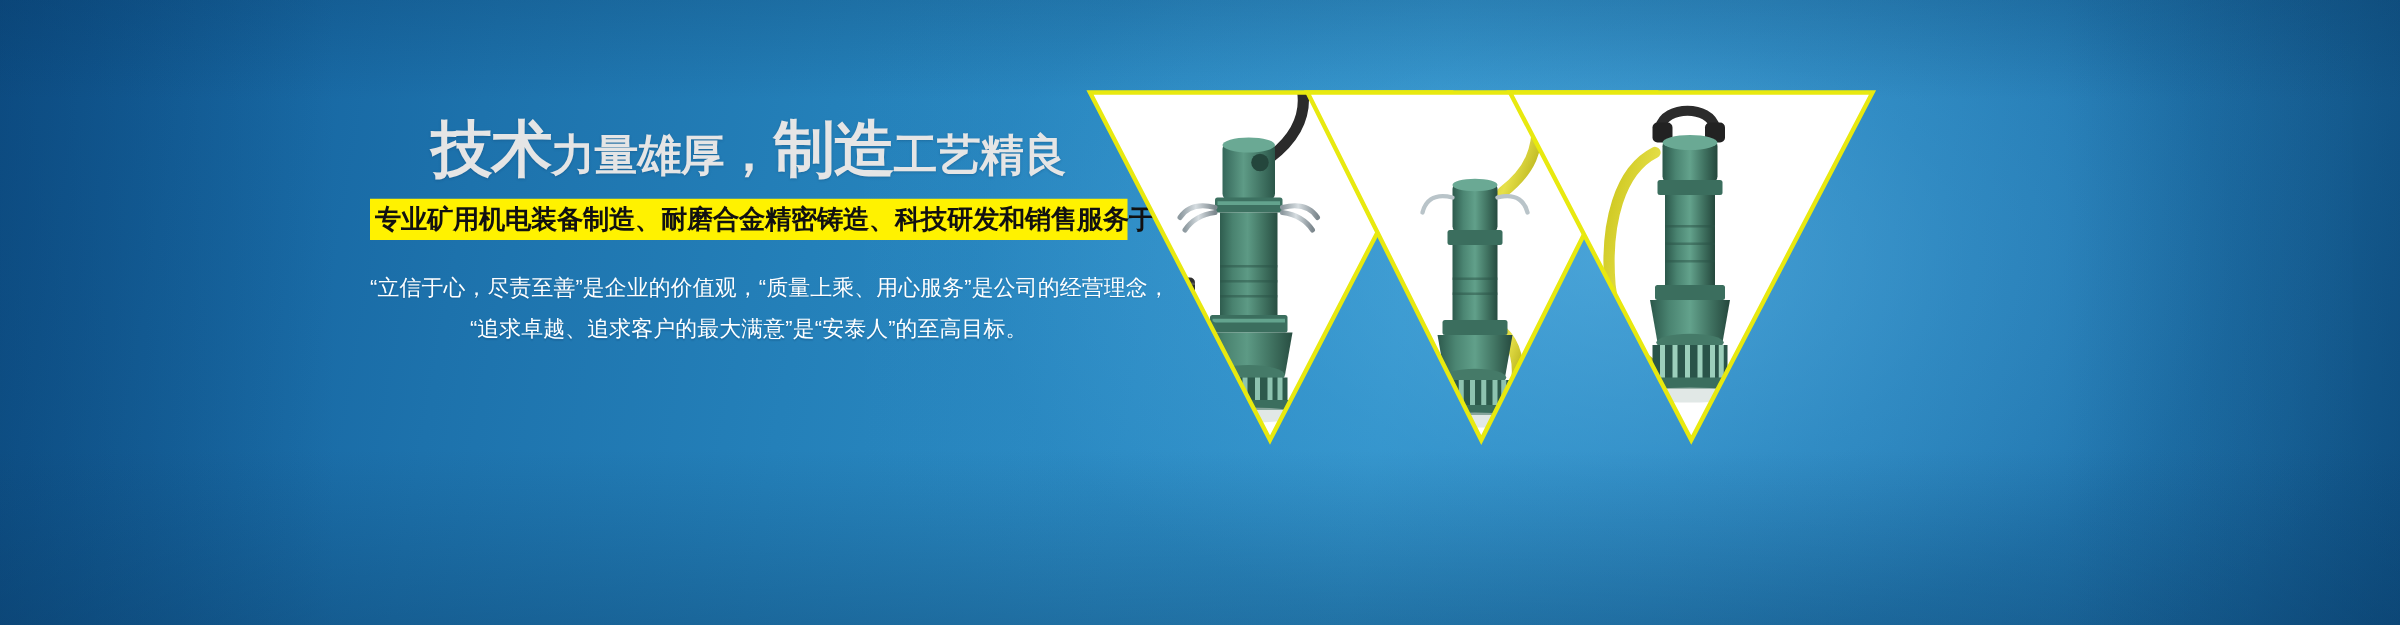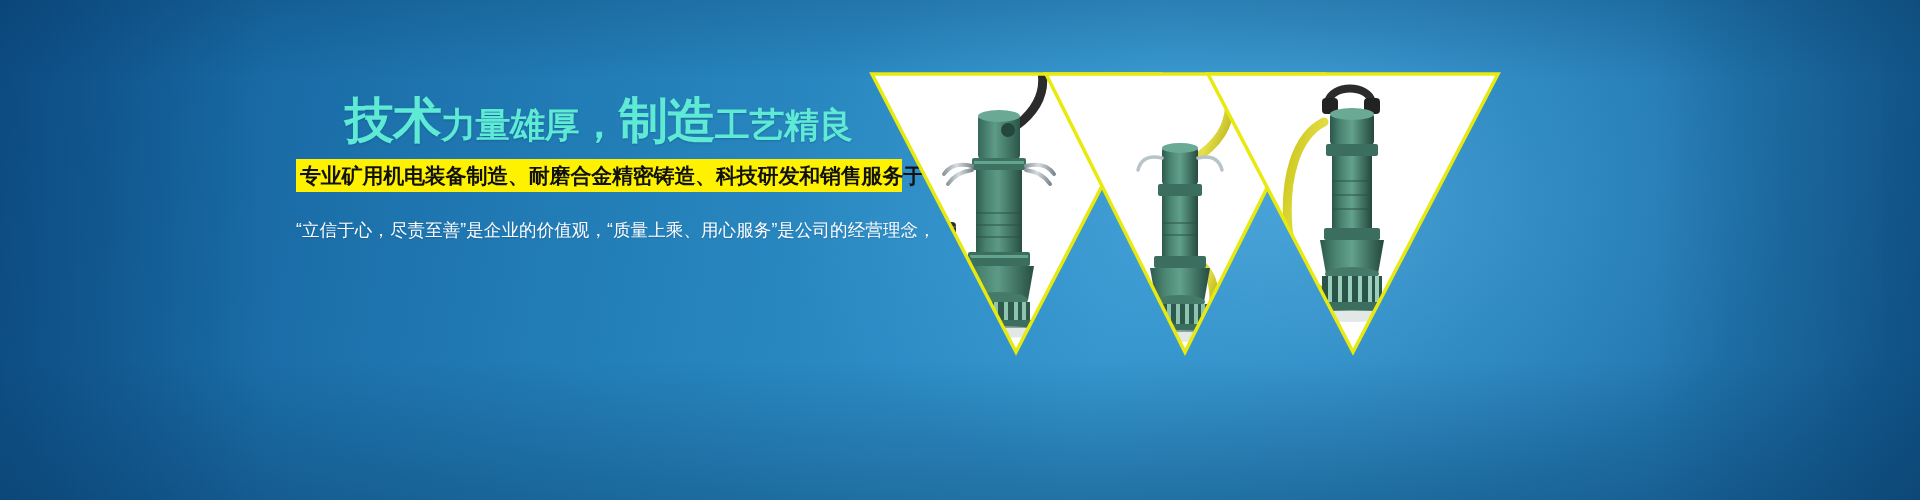--- a/index.html
+++ b/index.html
@@ -63,21 +63,21 @@
   .copy {
     position: absolute;
     left: 296px;
     top: 96px;
     width: 606px;
     text-align: center;
   }
 
   .headline {
     margin: 0;
-    color: #5eead4;
+    color: #e5e5e5;
     white-space: nowrap;
     line-height: 1;
     font-weight: 700;
     letter-spacing: 0;
     text-shadow: 0 1px 2px rgba(10,55,95,0.28);
   }
   .headline .big {
     font-size: 49px;
     font-weight: 700;
     letter-spacing: -1px;
@@ -141,20 +141,21 @@
   <div class="copy">
 
     <h1 class="headline">
       <span class="big">技术</span><span class="small">力量雄厚</span><span class="comma">，</span><span class="big">制造</span><span class="small">工艺精良</span>
     </h1>
 
     <div class="tagline-bar">专业矿用机电装备制造、耐磨合金精密铸造、科技研发和销售服务于一体的股份制企业</div>
 
     <div class="para">
       <div class="para-line">“立信于心，尽责至善”是企业的价值观，“质量上乘、用心服务”是公司的经营理念，</div>
+      <div class="para-line">“追求卓越、追求客户的最大满意”是“安泰人”的至高目标。</div>
     </div>
 
   </div>
 
   <div class="art">
 
     <div class="tri" style="left:20px; top:62px;">
       <svg width="320" height="302" viewBox="0 0 320 302">
         <defs>
           <clipPath id="clipL">

